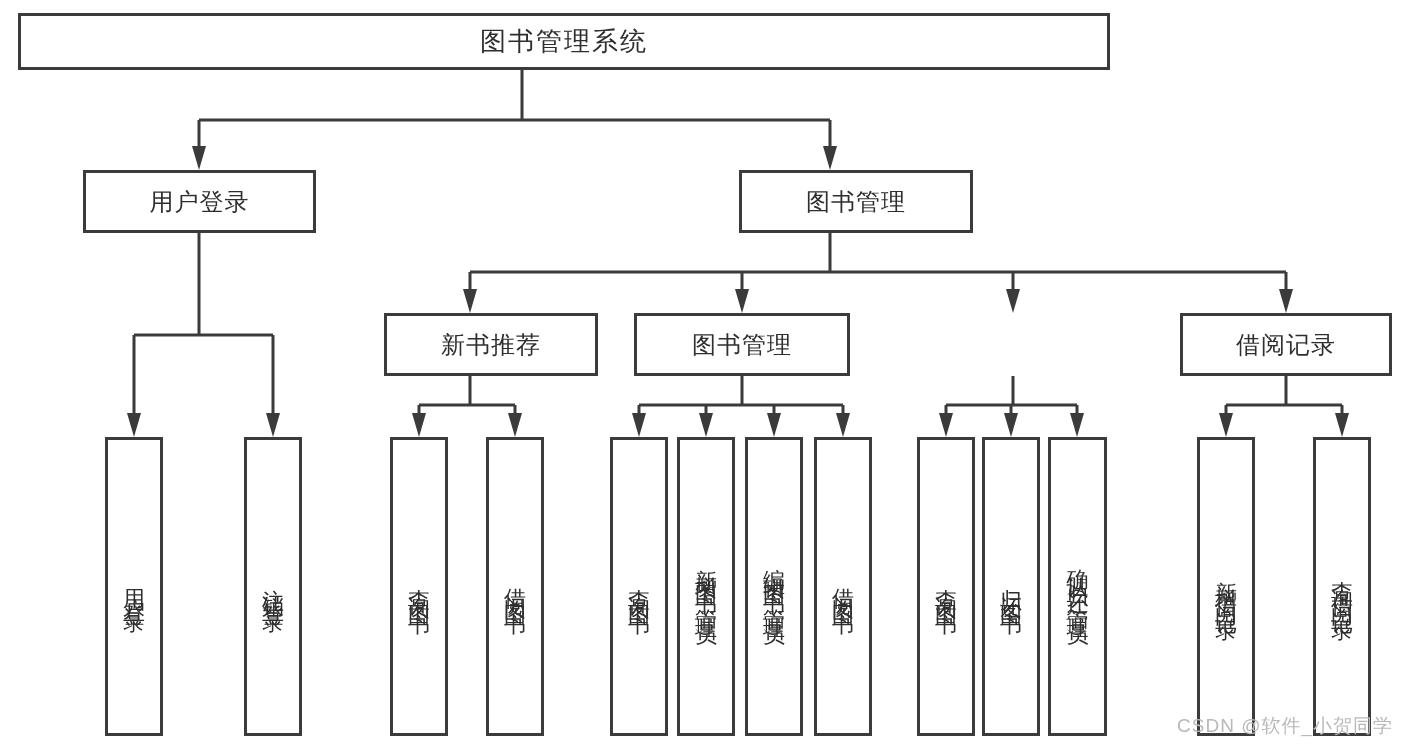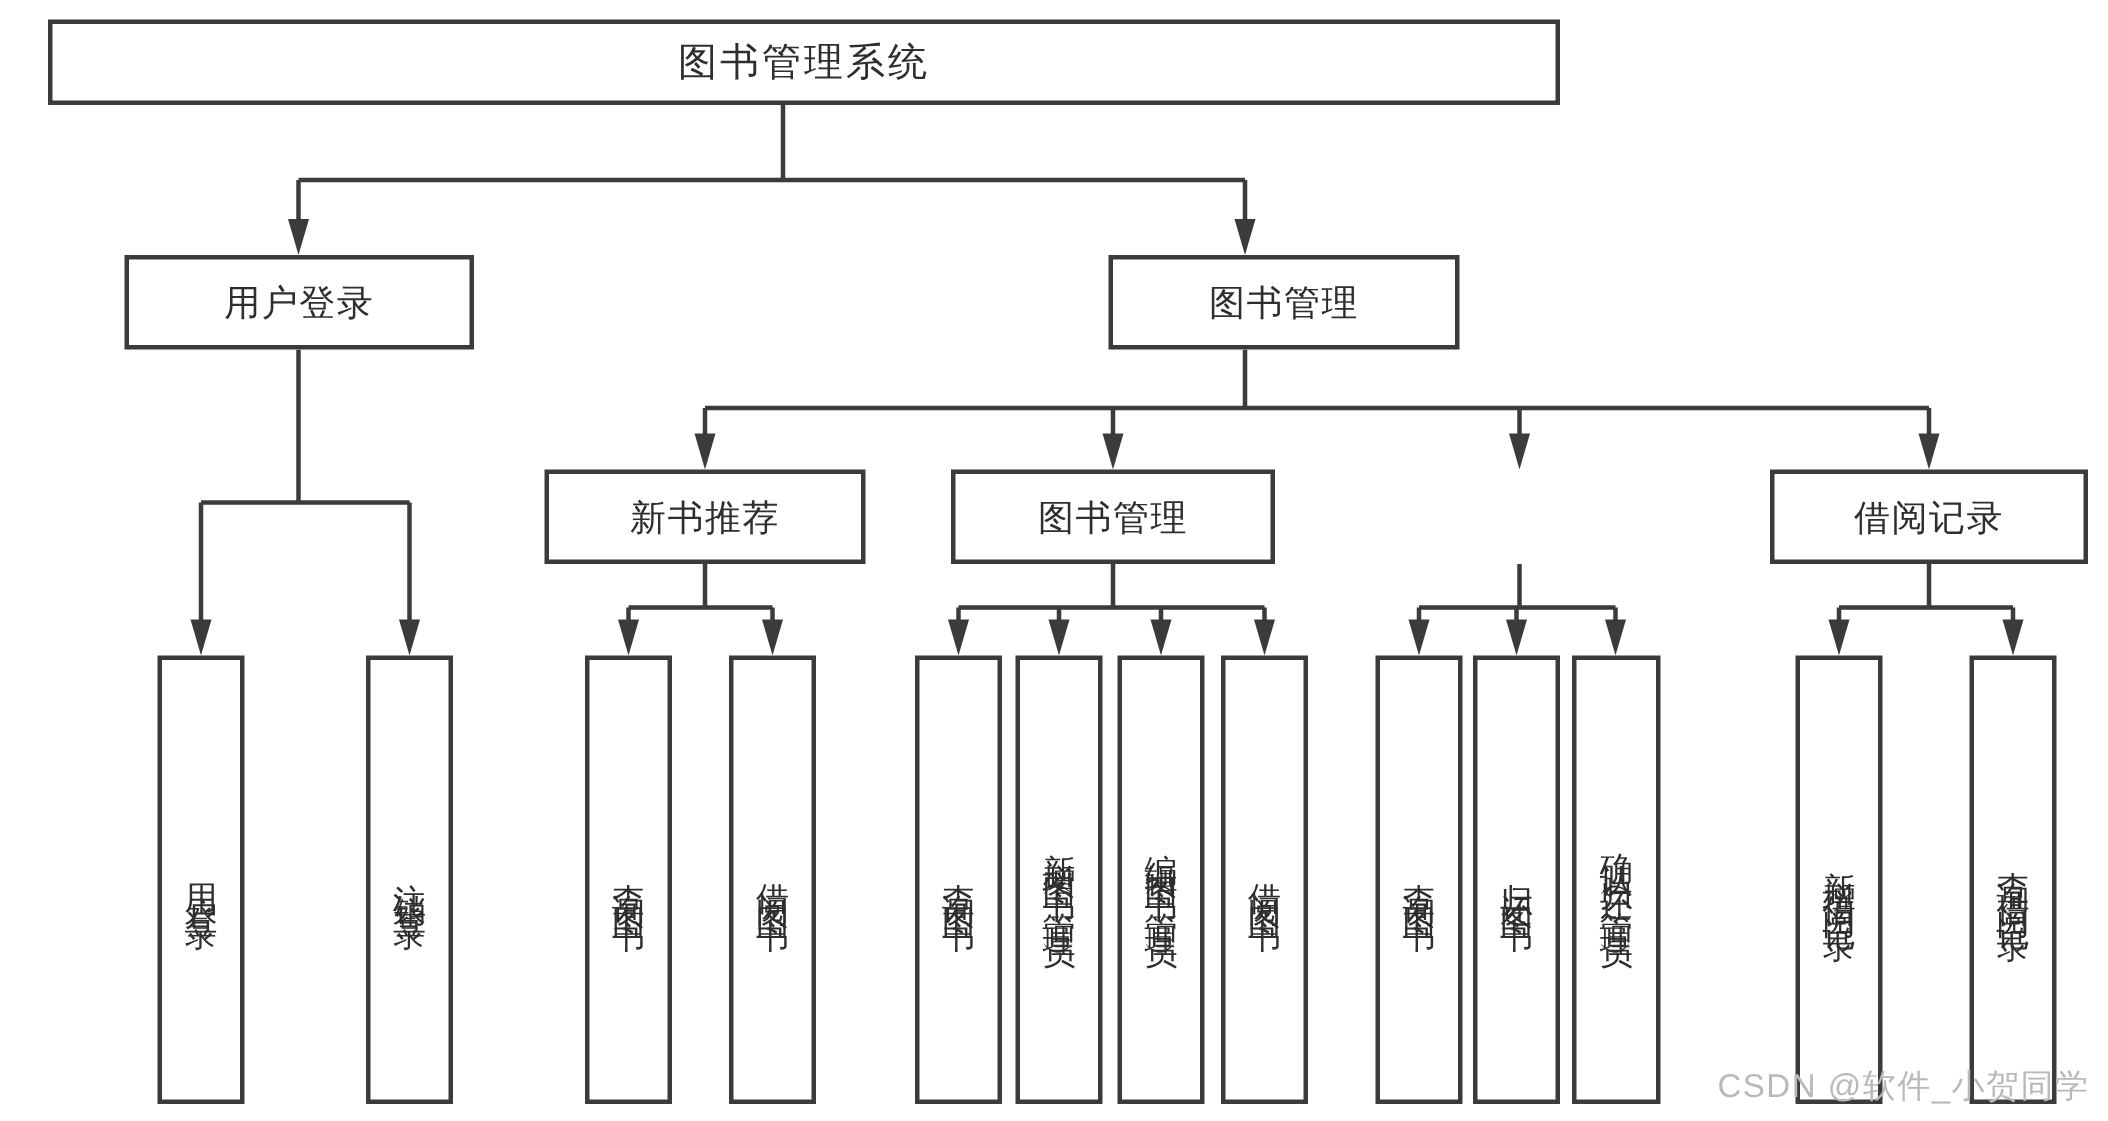--- a/index.html
+++ b/index.html
@@ -48,21 +48,21 @@
     text-orientation: mixed;
     font-size: 22px;
     letter-spacing: 8px;
     line-height: 1;
     white-space: nowrap;
   }
   .watermark {
     position: absolute;
     right: 12px;
     bottom: 8px;
-    font-size: 22px;
+    font-size: 19px;
     letter-spacing: 1px;
     color: var(--watermark);
     z-index: 5;
     white-space: nowrap;
   }
 </style>
 </head>
 <body>
 
 <div class="canvas">
@@ -105,32 +105,32 @@
       <polygon points="767,413 781,413 774,437"></polygon>
       <polygon points="836,413 850,413 843,437"></polygon>
       <polygon points="939,413 953,413 946,437"></polygon>
       <polygon points="1004,413 1018,413 1011,437"></polygon>
       <polygon points="1070,413 1084,413 1077,437"></polygon>
       <polygon points="1219,413 1233,413 1226,437"></polygon>
       <polygon points="1335,413 1349,413 1342,437"></polygon>
     </g>
   </svg>
 
-  <div class="node h root" style="left:32px;top:13px;width:1008px;height:57px">
+  <div class="node h root" style="left:18px;top:13px;width:1092px;height:57px">
     <span>图书管理系统</span>
   </div>
 
   <div class="node h" style="left:83px;top:170px;width:233px;height:63px">
     <span>用户登录</span>
   </div>
   <div class="node h" style="left:739px;top:170px;width:234px;height:63px">
     <span>图书管理</span>
   </div>
 
-  <div class="node h" style="left:363px;top:313px;width:214px;height:63px">
+  <div class="node h" style="left:384px;top:313px;width:214px;height:63px">
     <span>新书推荐</span>
   </div>
   <div class="node h" style="left:634px;top:313px;width:216px;height:63px">
     <span>图书管理</span>
   </div>
   <div class="node h" style="left:1180px;top:313px;width:212px;height:63px">
     <span>借阅记录</span>
   </div>
 
   <div class="node v" style="left:105px;top:437px;width:58px;height:299px">

